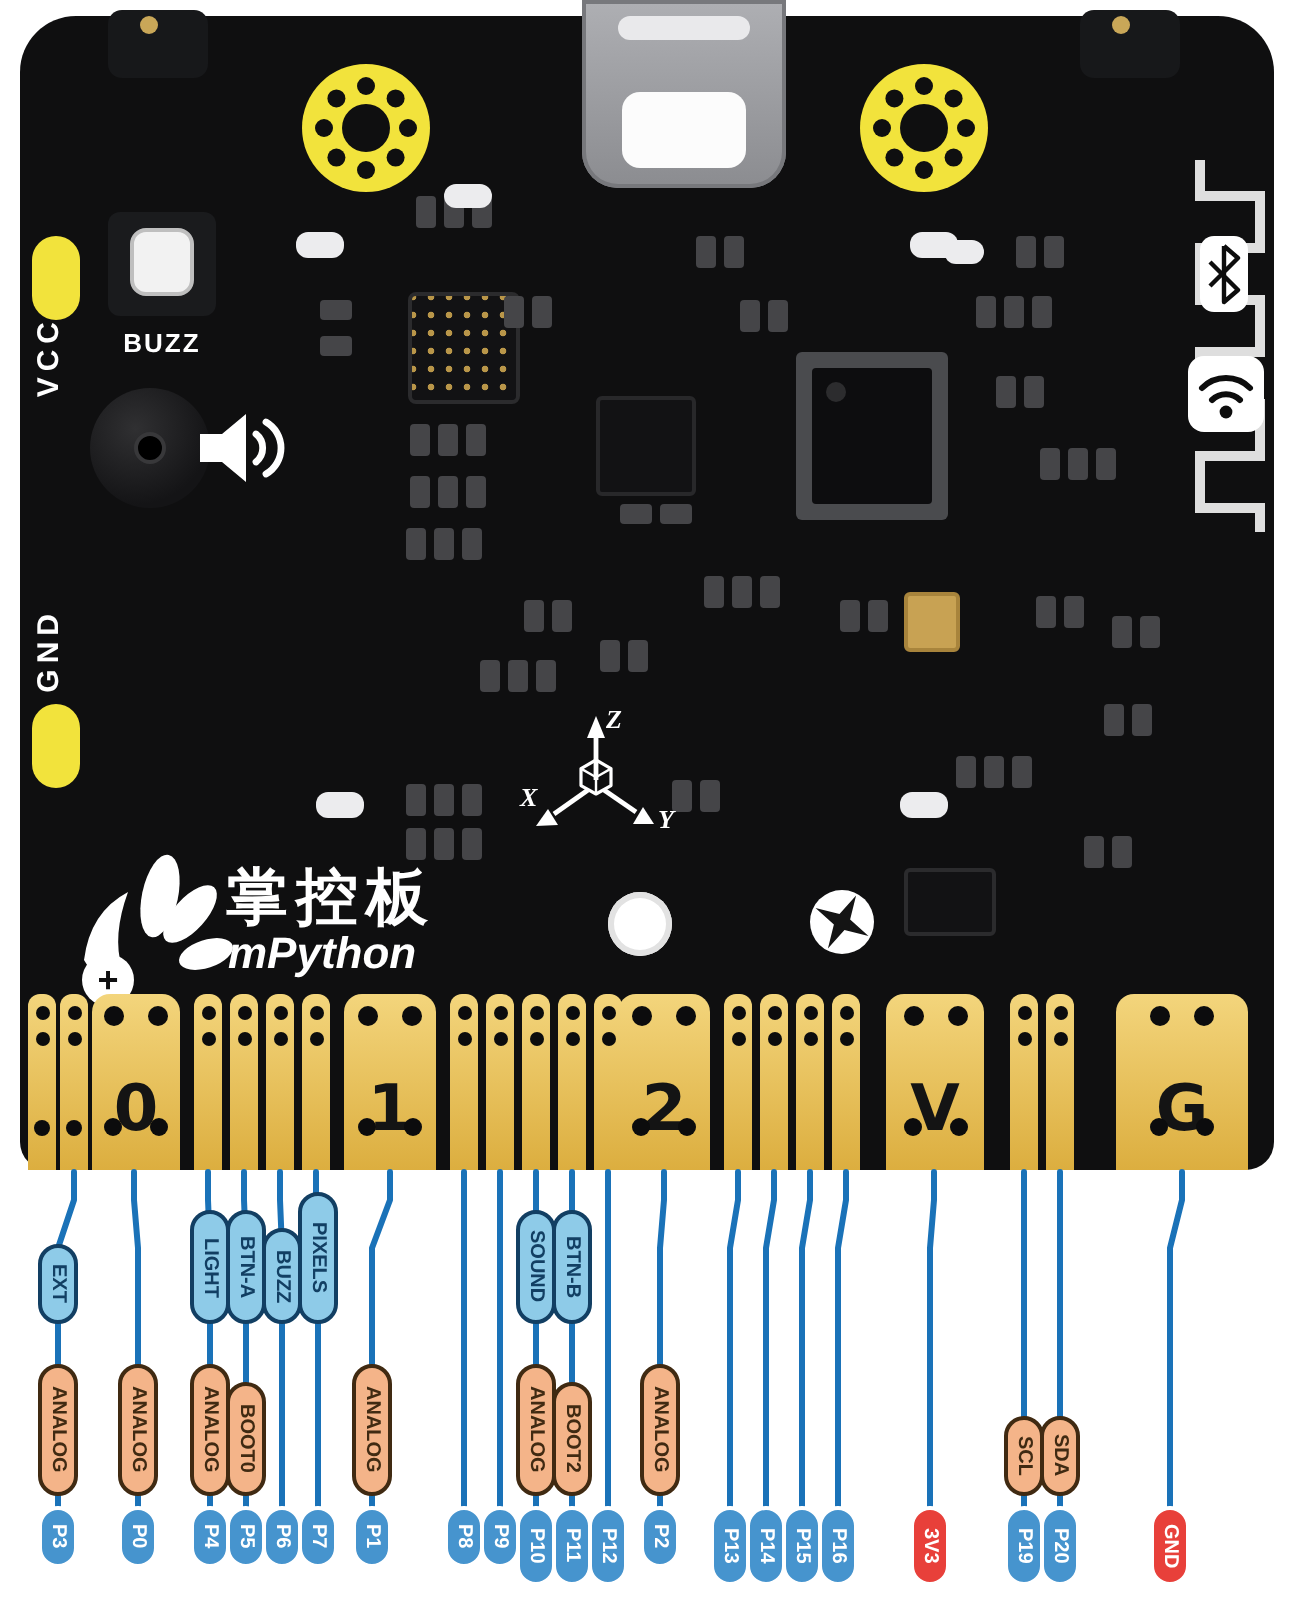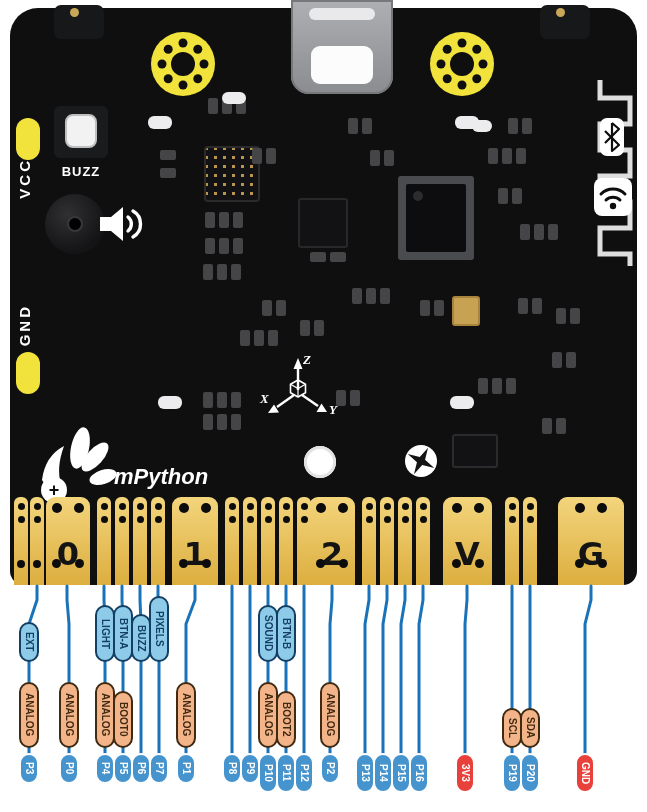--- a/index.html
+++ b/index.html
@@ -216,20 +216,21 @@
   <svg class="icon-svg" style="left:28px;top:422px" width="92" height="90">
     <g fill="#ffffff">
       <ellipse cx="52" cy="26" rx="9" ry="21" transform="rotate(12 52 26)"></ellipse>
       <ellipse cx="67" cy="35" rx="8" ry="18" transform="rotate(42 67 35)"></ellipse>
       <ellipse cx="75" cy="55" rx="7" ry="14" transform="rotate(72 75 55)"></ellipse>
       <path d="M14 58 Q17 34 36 24 Q28 46 33 62 Q22 72 14 58 Z"></path>
       <circle cx="26" cy="68" r="13"></circle>
     </g>
     <text x="26" y="74" text-anchor="middle" font-size="18" font-weight="bold" fill="#0f0f10">+</text>
   </svg>
+  <div class="logo-cn">掌控板</div>
   <div class="logo-en">mPython</div>
 
   <div class="hole"></div>
   <svg class="icon-svg" style="left:404px;top:444px" width="34" height="34">
     <circle cx="17" cy="17" r="16" fill="#fff"></circle>
     <polygon points="17,2 20,14 32,17 20,20 17,32 14,20 2,17 14,14" fill="#141414" transform="rotate(28 17 17)"></polygon>
   </svg>
 
   <svg class="icon-svg bt-bg" style="left:600px;top:118px" width="24" height="38">
     <path d="M12 5 L12 33 L19 27 L5 13 M5 25 L19 11 L12 5" stroke="#0d0d0d" stroke-width="2.2" fill="none" stroke-linejoin="round"></path>

